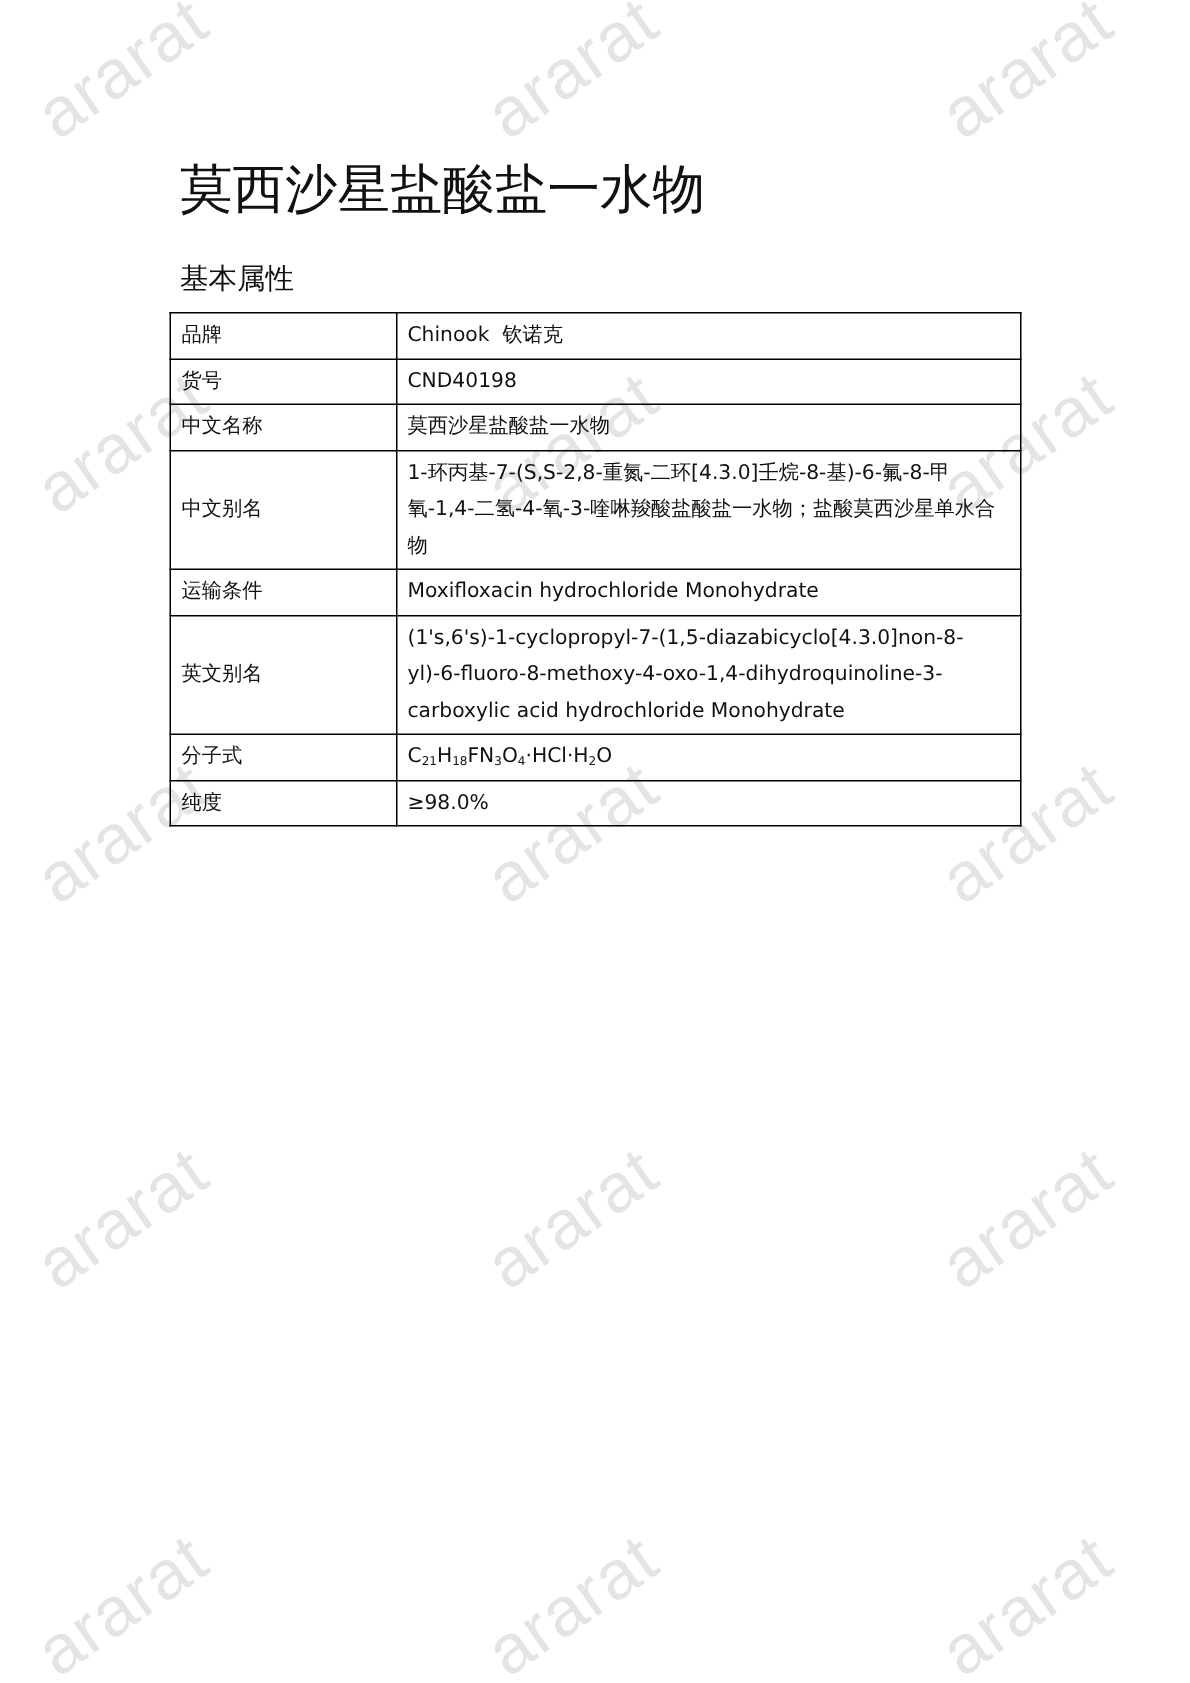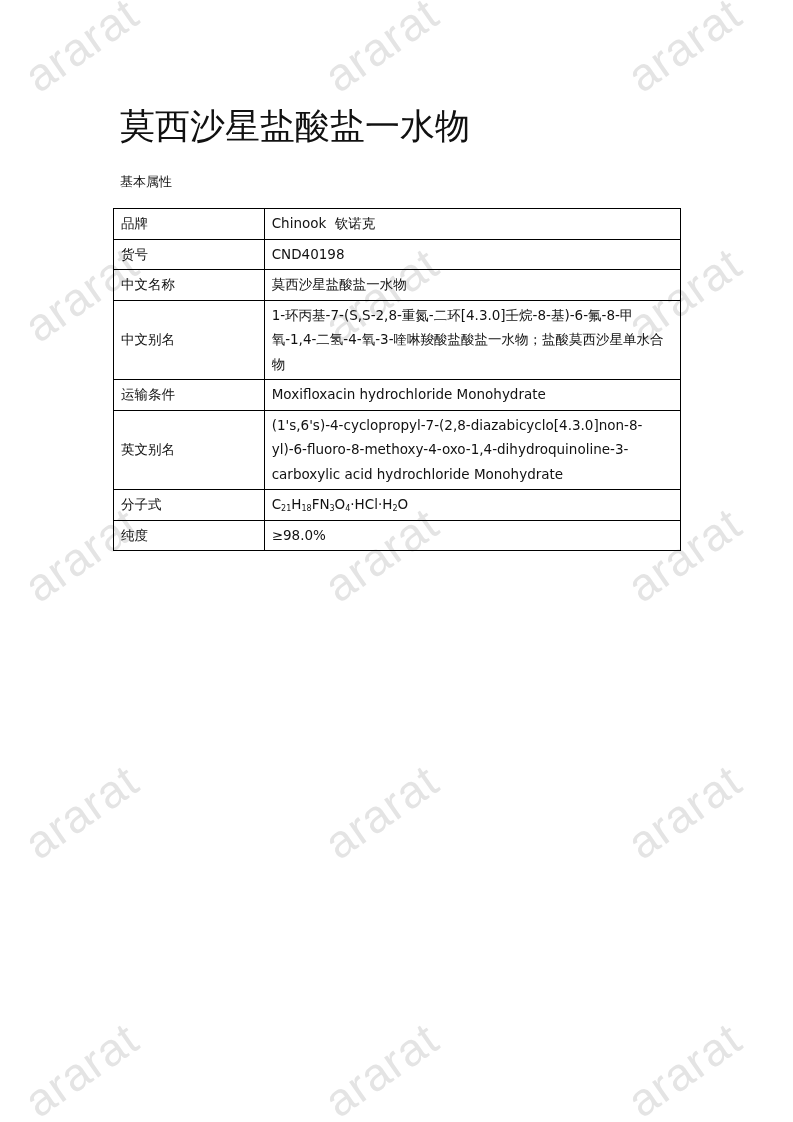--- a/index.html
+++ b/index.html
@@ -10,21 +10,21 @@
   .wm {
     position: absolute; font-family: "Liberation Sans", "DejaVu Sans", sans-serif;
     font-size: 46px; color: #e4e4e4; transform: rotate(-35deg); transform-origin: left bottom;
     letter-spacing: 1px; white-space: nowrap; z-index: 0; user-select: none;
   }
   .title {
     position: absolute; left: 120px; top: 103px; font-size: 35px; font-weight: normal;
     margin: 0; letter-spacing: 0px; z-index: 1; color: #111;
   }
   .section {
-    position: absolute; left: 120px; top: 173px; font-size: 13px; z-index: 1;
+    position: absolute; left: 120px; top: 173px; font-size: 19px; z-index: 1;
   }
   table.props {
     position: absolute; left: 113px; top: 208px; width: 568px; border-collapse: collapse;
     font-size: 13.5px; z-index: 1; background: transparent;
   }
   table.props td {
     border: 1px solid #000; padding: 2px 7px 3px 7px; line-height: 24.5px; vertical-align: middle;
   }
   table.props td.k { width: 136px; margin-top: 16px; }
   table.props td.v { width: 402px; }
@@ -71,21 +71,21 @@
     <tr>
       <td class="k">中文别名</td>
       <td class="v">1-环丙基-7-(S,S-2,8-重氮-二环[4.3.0]壬烷-8-基)-6-氟-8-甲氧-1,4-二氢-4-氧-3-喹啉羧酸盐酸盐一水物；盐酸莫西沙星单水合物</td>
     </tr>
     <tr>
       <td class="k">运输条件</td>
       <td class="v">Moxifloxacin hydrochloride Monohydrate</td>
     </tr>
     <tr>
       <td class="k">英文别名</td>
-      <td class="v">(1's,6's)-4-cyclopropyl-7-(2,8-diazabicyclo[4.3.0]non-8-yl)-6-fluoro-8-methoxy-4-oxo-1,4-dihydroquinoline-3-carboxylic acid hydrochloride Monohydrate</td>
+      <td class="v">(1's,6's)-1-cyclopropyl-7-(1,5-diazabicyclo[4.3.0]non-8-yl)-6-fluoro-8-methoxy-4-oxo-1,4-dihydroquinoline-3-carboxylic acid hydrochloride Monohydrate</td>
     </tr>
     <tr>
       <td class="k">分子式</td>
       <td class="v"><span>C</span><sub>21</sub><span>H</span><sub>18</sub><span>FN</span><sub>3</sub><span>O</span><sub>4</sub><span>·HCl·H</span><sub>2</sub><span>O</span></td>
     </tr>
     <tr>
       <td class="k">纯度</td>
       <td class="v">≥98.0%</td>
     </tr>
   </tbody>

